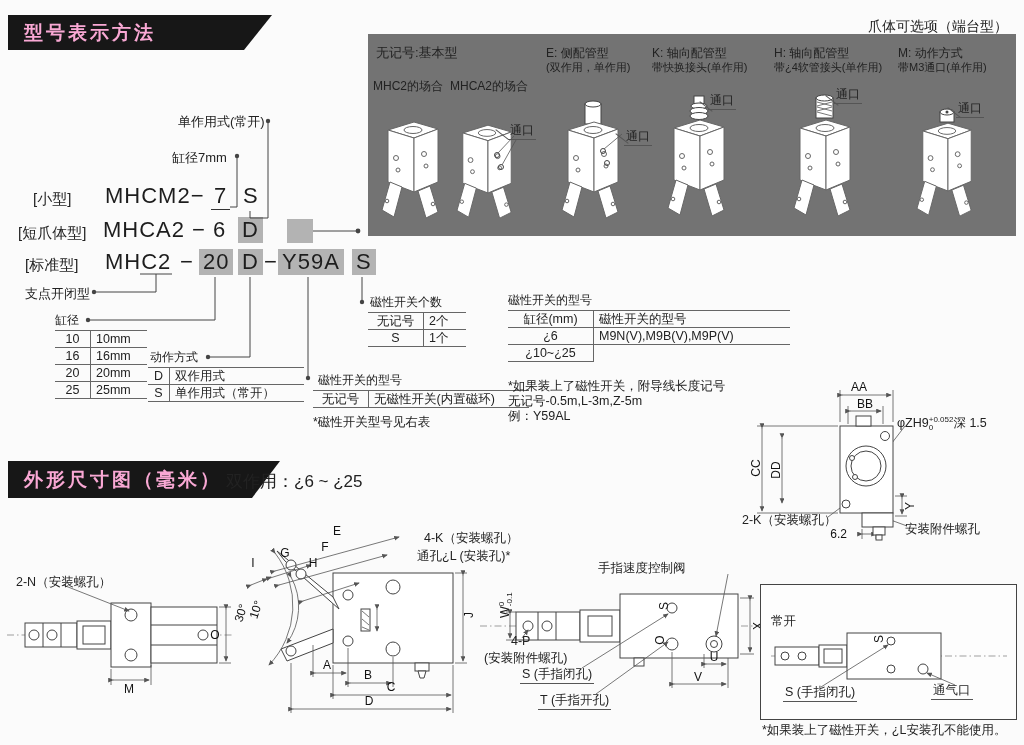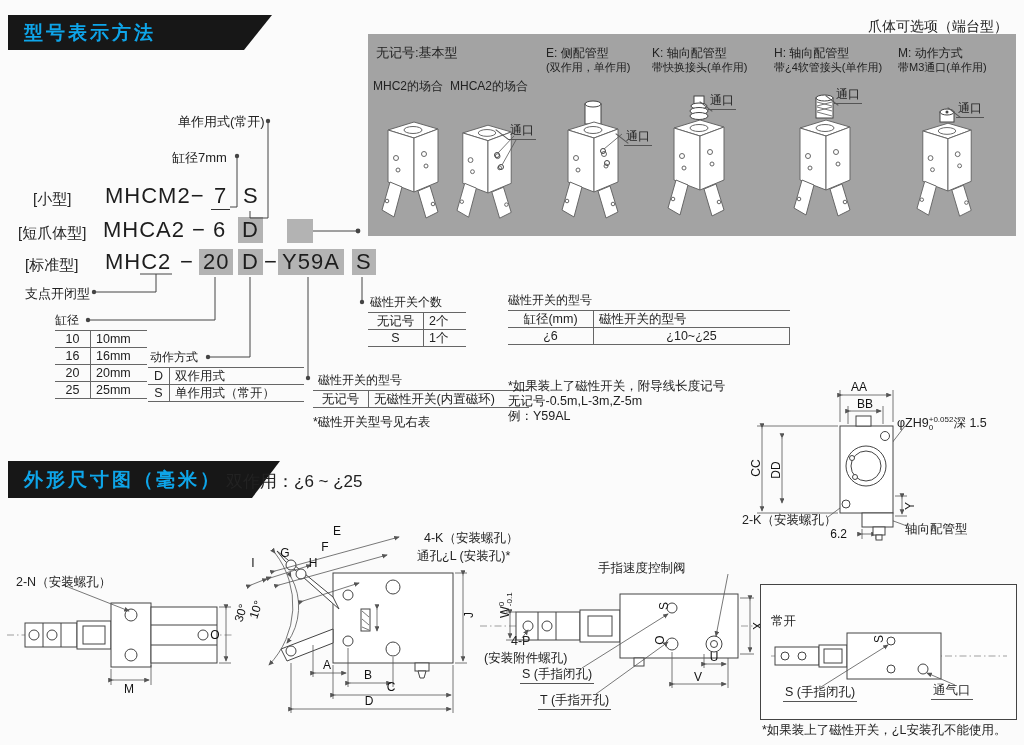--- a/index.html
+++ b/index.html
@@ -1,22 +1,22 @@
 <!DOCTYPE html>
 <html><head>
 <meta charset="utf-8">
 <style>
   html,body{margin:0;padding:0}
   body{width:1024px;height:745px;position:relative;background:#fbfbfb;
        font-family:"Liberation Sans","DejaVu Sans",sans-serif;color:#222;overflow:hidden}
   .abs{position:absolute}
-  .banner{position:absolute;background:#171717;color:#0ea5e9;font-weight:bold;
+  .banner{position:absolute;background:#171717;color:#f9a8d4;font-weight:bold;
           display:flex;align-items:center;padding:0 34px 0 16px;letter-spacing:3px;
           clip-path:polygon(0 0,100% 0,calc(100% - 28px) 100%,0 100%);font-size:19px}
-  .panel{position:absolute;left:368px;top:34px;width:648px;height:202px;background:#a3a3a3}
+  .panel{position:absolute;left:368px;top:34px;width:648px;height:202px;background:#737373}
   .opt-t{position:absolute;font-size:12px;line-height:14px;white-space:nowrap;color:#222}
   .opt-s{position:absolute;font-size:11px;line-height:13px;white-space:nowrap;color:#222}
   .port{position:absolute;font-size:12px;color:#222;border-bottom:1px solid #555;padding:0 2px}
   .lead{position:absolute;width:16px;border-top:1px solid #555;transform:rotate(38deg)}
   .pfx{position:absolute;font-size:15px;white-space:nowrap}
   .mdl{position:absolute;font-size:22px;letter-spacing:1px;white-space:nowrap;color:#1d1d1d}
   .gb{background:#b3b3b3;padding:0 4px;display:inline-block}
   .ul7{border-bottom:1.6px solid #333;padding:0 3px}
   .call{position:absolute;font-size:13px;white-space:nowrap}
   .tlbl{position:absolute;font-size:12px;white-space:nowrap}
@@ -182,20 +182,21 @@
   <div class="c0">无记号</div>
     <div>无磁性开关(内置磁环)</div>
 </div>
 <div class="note" style="left:313px;top:414px">*磁性开关型号见右表</div>
 
 <div class="tlbl" style="left:508px;top:292px">磁性开关的型号</div>
 <div class="tbl" style="left:508px;top:310px;grid-template-columns:86px 196px">
   <div class="c0">缸径(mm)</div>
     <div>磁性开关的型号</div>
   <div class="c0">¿6</div>
+    <div>M9N(V),M9B(V),M9P(V)</div>
   <div class="c0">¿10~¿25</div>
 </div>
 <div class="note" style="left:508px;top:378px">*如果装上了磁性开关，附导线长度记号</div>
 <div class="note" style="left:508px;top:393px">无记号-0.5m,L-3m,Z-5m</div>
 <div class="note" style="left:508px;top:408px">例：Y59AL</div>
 
 <svg style="left:0;top:0;pointer-events:none" width="1024" height="745">
   <g stroke="#444" stroke-width="1" fill="none">
     <path d="M230,207 H237 V158"></path>
       <circle cx="237" cy="156" r="2.2" fill="#444" stroke="none"></circle>
@@ -263,21 +264,21 @@
   <text class="dt" x="175" y="134" text-anchor="middle" transform="rotate(-90 175 130)">Y</text>
   <text class="dt" x="112" y="162" text-anchor="end">6.2</text>
 </svg>
 <div class="lbl" style="left:897px;top:415px">
   <span>φZH9</span><span class="stack">
       <span>+0.052</span>
       <span>0</span>
     </span><span>深 1.5</span>
 </div>
 <div class="lbl" style="left:742px;top:512px">2-K（安装螺孔）</div>
-<div class="lbl" style="left:905px;top:521px">轴向配管型</div>
+<div class="lbl" style="left:905px;top:521px">安装附件螺孔</div>
 
 <div class="banner" style="left:8px;top:461px;height:37px;width:222px">外形尺寸图（毫米）</div>
 <div class="abs" style="left:226px;top:470px;font-size:17px">双作用：¿6 ~ ¿25</div>
 
 <svg style="left:5px;top:553px" width="232" height="142">
   <defs>
       <marker id="ar2" markerWidth="8" markerHeight="8" refX="6" refY="3" orient="auto">
         <path d="M0,0 L7,3 L0,6 Z" fill="#555"></path>
       </marker>
     </defs>

